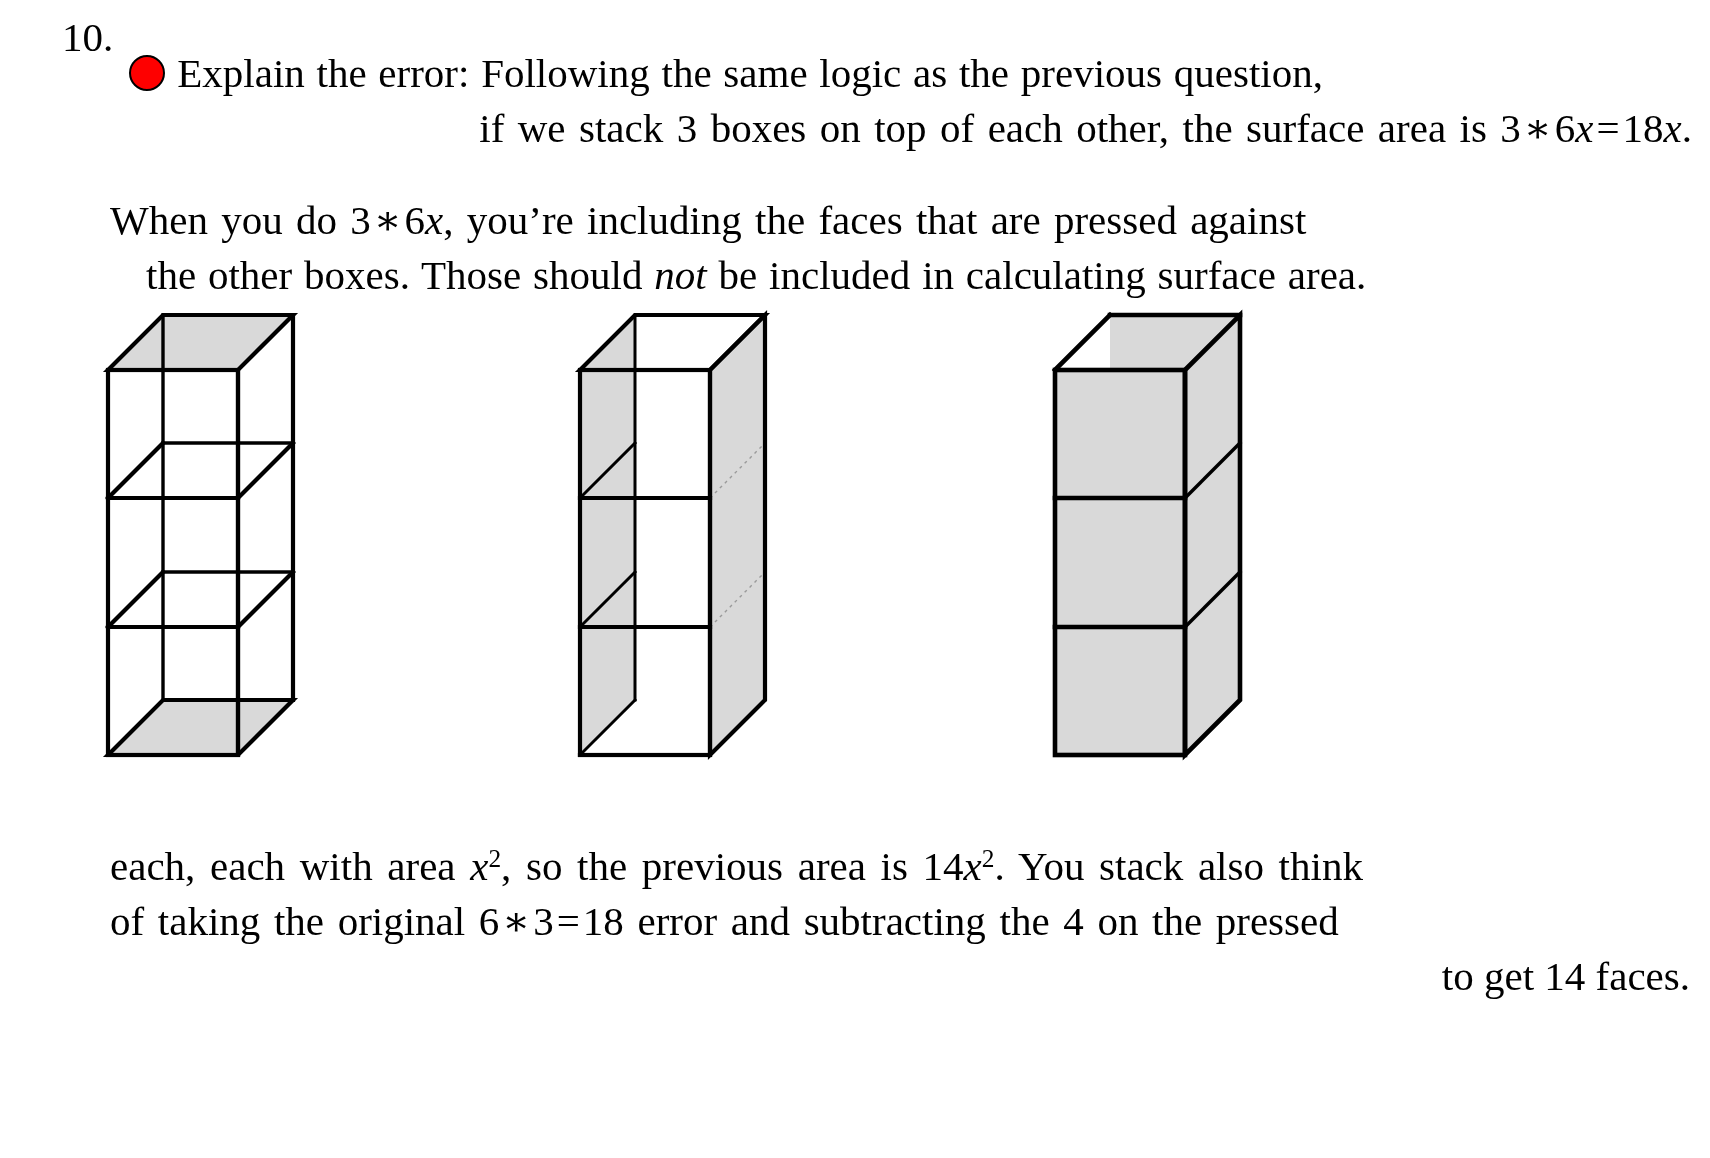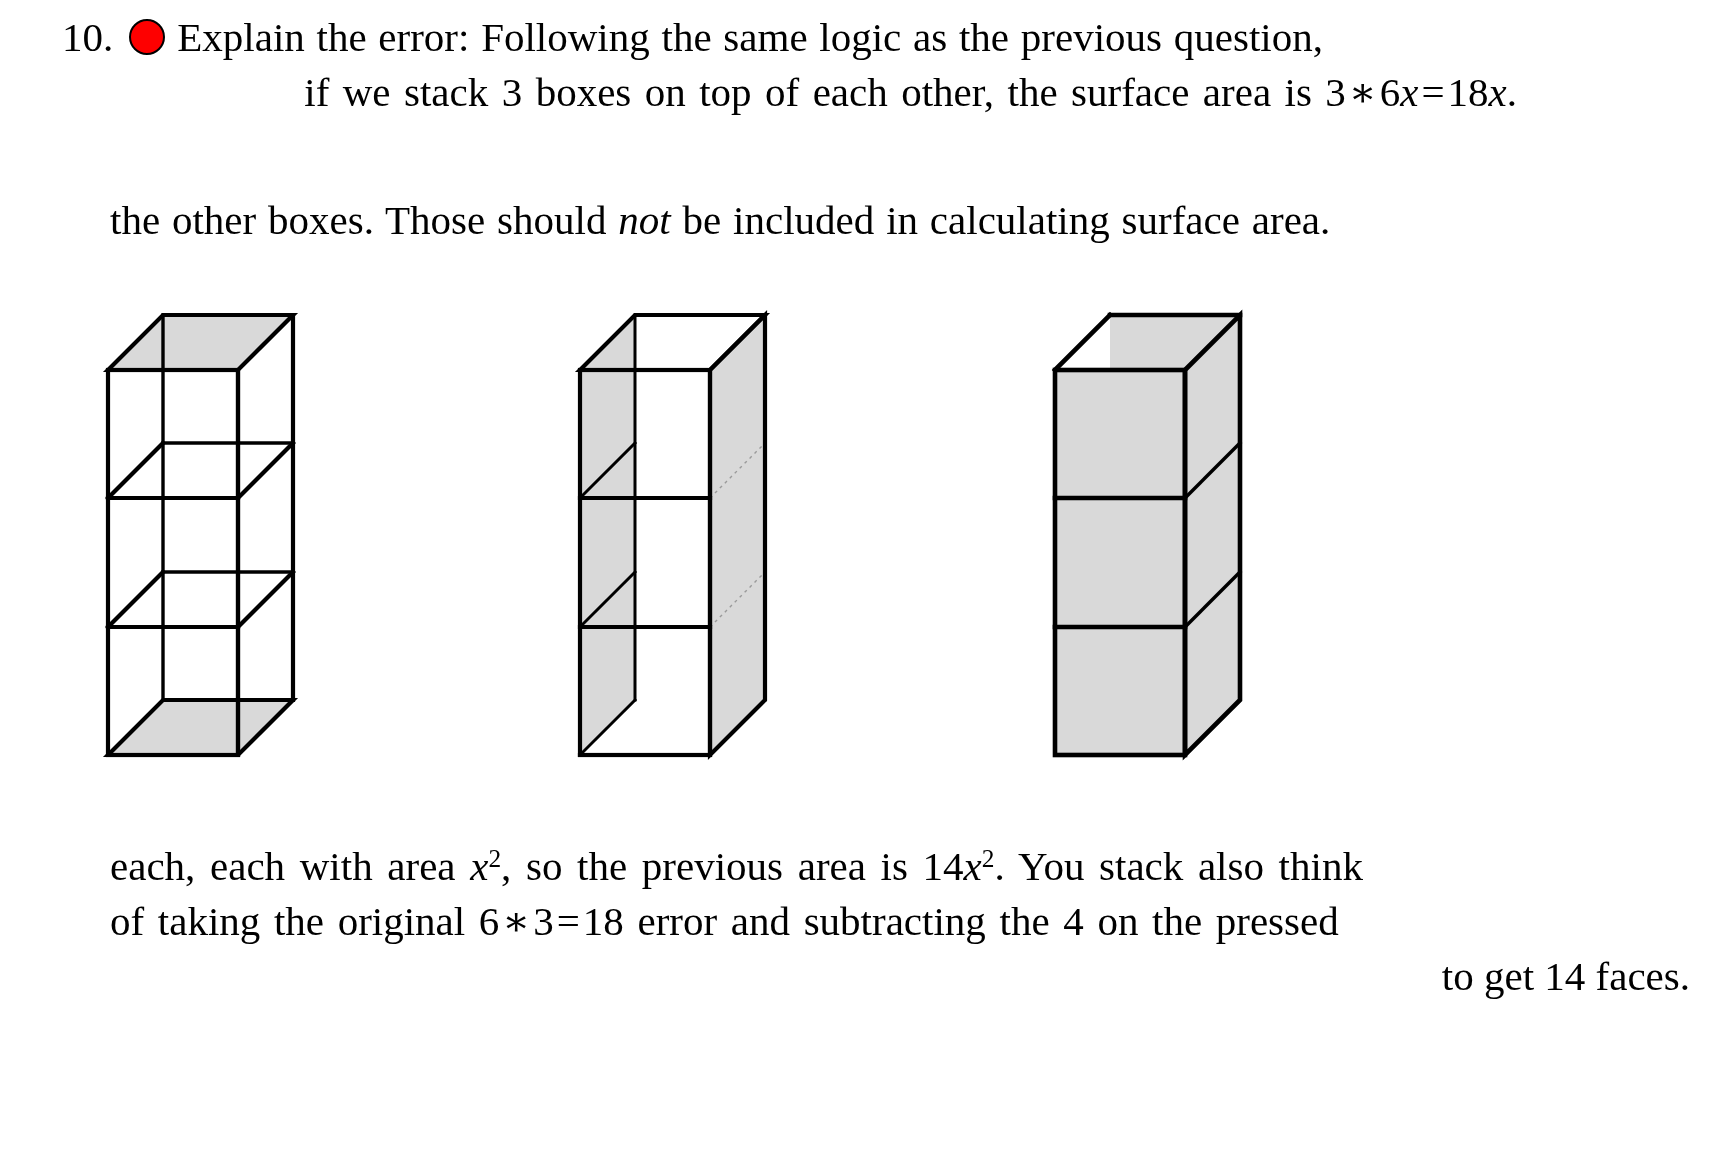--- a/index.html
+++ b/index.html
@@ -43,24 +43,24 @@
     flex: 1 1 auto;
     position: relative;
   }
 
   .stmt-line {
     font-size: 41px;
     line-height: 55px;
     white-space: nowrap;
   }
   .stmt-line.l1 { text-align: left; }
-  .stmt-line.l2 { text-align: center; }
-
-  
-  .just1 { word-spacing: 1.5px; }
+  .stmt-line.l2 { text-align: right; }
+
+  
+  .just1 { word-spacing: 1.5px; margin-top: 36px; }
   .just2 { word-spacing: 3.2px; }
 
   .reddot {
     display: inline-block;
     width: 36px;
     height: 36px;
     border-radius: 50%;
     background: #fe0000;
     border: 2.5px solid #000000;
     vertical-align: -4px;
@@ -77,21 +77,21 @@
   .para .pline {
     white-space: nowrap;
   }
 
   #para-explain {
     left: 110px;
     top: 193px;
     width: 1580px;
   }
   #para-explain .pl1 { word-spacing: 3.0px; }
-  #para-explain .pl2 { word-spacing: 1.6px; }
+  #para-explain .pl2 { word-spacing: 1.6px; margin-left: 36px; }
 
   #para-conclude {
     left: 110px;
     top: 831px;
     width: 1580px;
   }
   #para-conclude .cl1 { word-spacing: 4.0px; }
   #para-conclude .cl2 { word-spacing: 4.4px; }
   #para-conclude .cl3 { word-spacing: 3.4px; }
   #para-conclude .cl4 { word-spacing: 0px; text-align: right; }
@@ -138,20 +138,23 @@
       <div class="stmt-line l1 just1">
         <span class="reddot"></span><span>Explain the error:  Following the same logic as the previous question,</span>
       </div>
       <div class="stmt-line l2 just2">
         <span>if we stack 3 boxes on top of each other, the surface area is </span><span class="mn">3</span><span class="op mn">∗</span><span class="mn">6</span><span class="mi">x</span><span class="op mn">=</span><span class="mn">18</span><span class="mi">x</span><span class="mn">.</span>
       </div>
     </div>
   </div>
 
   <div class="para" id="para-explain">
+    <div class="pline pl1">
+      <span>When you do </span><span class="mn">3</span><span class="op mn">∗</span><span class="mn">6</span><span class="mi">x</span><span>, you’re including the faces that are pressed against</span>
+    </div>
     <div class="pline pl2">
       <span>the other boxes.  Those should </span><span class="it">not</span><span> be included in calculating surface area.</span>
     </div>
   </div>
 
   <div id="figures">
 
     <svg class="figure-svg" id="fig-wireframe" width="240" height="480" viewBox="0 0 240 480">
       <defs>
         <style>

